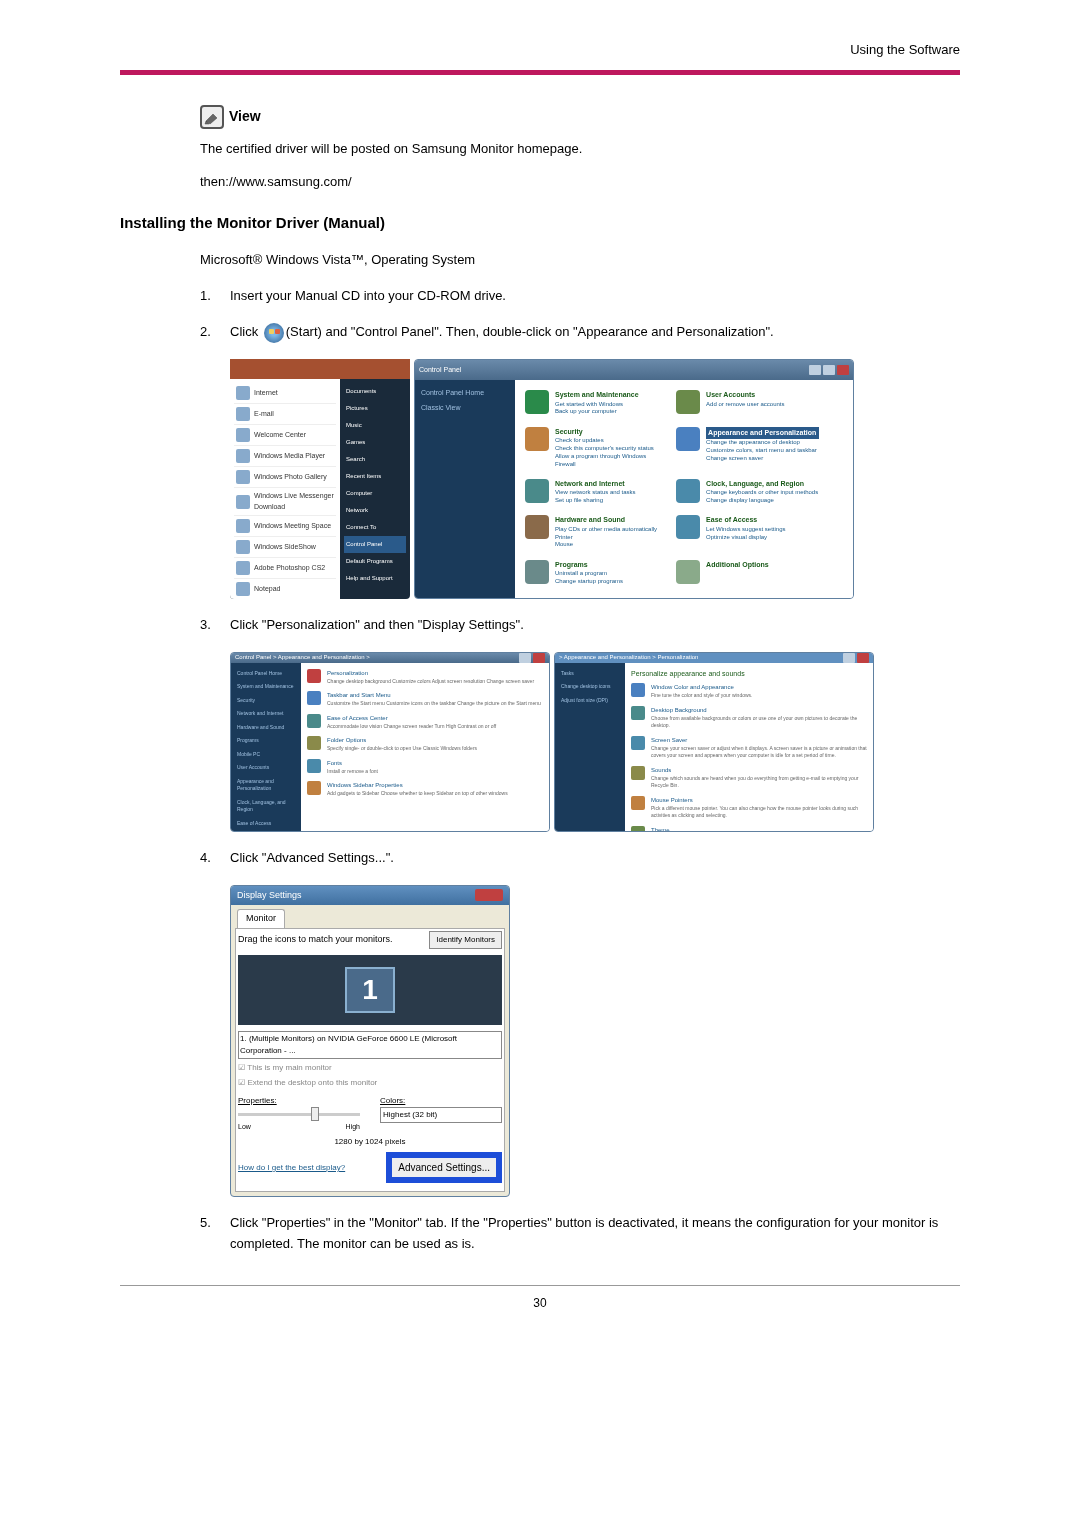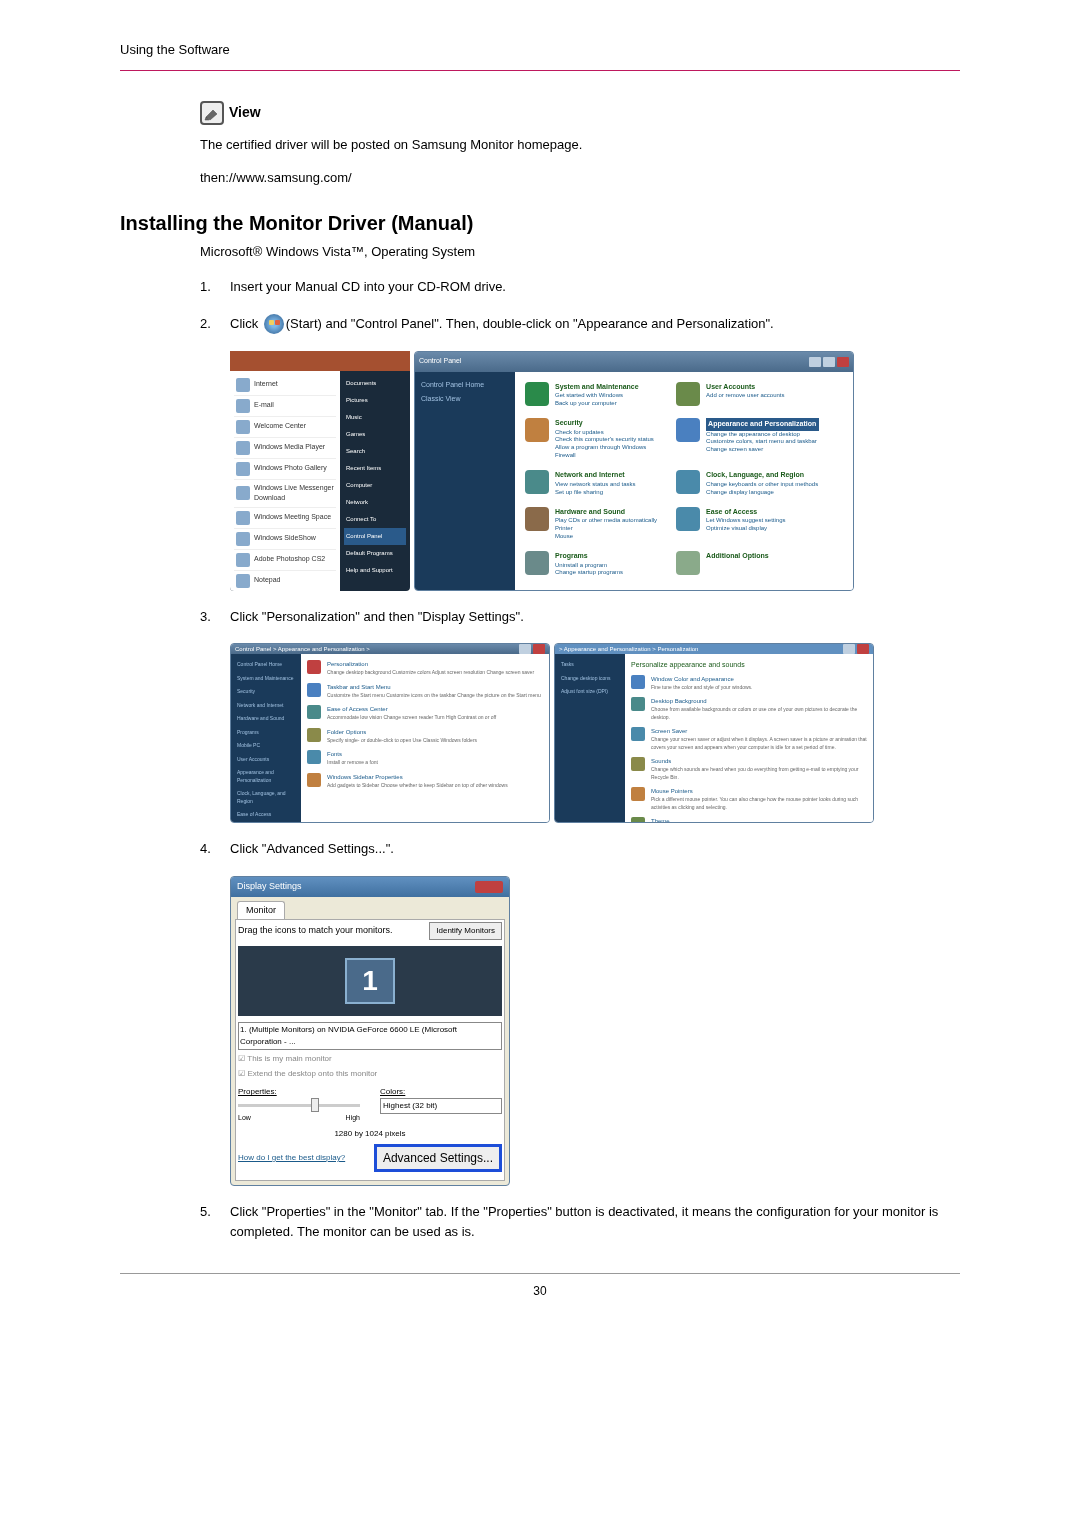--- a/index.html
+++ b/index.html
@@ -10,22 +10,22 @@
     body {
       font-family: Arial, sans-serif;
       font-size: 13px;
       line-height: 1.5;
       color: #000;
       background: #fff;
       width: 1080px;
       padding: 40px 120px;
     }
     .header {
-      text-align: left;
-      border-bottom: 1px solid #be185d;
+      text-align: right;
+      border-bottom: 5px solid #be185d;
       padding-bottom: 10px;
       margin-bottom: 30px;
       font-size: 13px;
     }
     .note-block {
       margin-left: 80px;
       margin-bottom: 20px;
     }
     .note-icon {
       display: inline-flex;
@@ -44,23 +44,23 @@
       justify-content: center;
     }
     .note-label {
       font-weight: bold;
       font-size: 14px;
     }
     .note-content p {
       margin-bottom: 14px;
     }
     .section-heading {
-      font-size: 20px;
+      font-size: 15px;
       font-weight: bold;
-      margin-bottom: 4px;
+      margin-bottom: 16px;
     }
     .sub-text {
       margin-left: 80px;
       margin-bottom: 16px;
     }
     .steps {
       margin-left: 80px;
       list-style: none;
       counter-reset: step;
     }
@@ -440,23 +440,23 @@
       font-size: 8px;
       background: #fff;
     }
     .ds-help-link {
       color: #1a5a8a;
       font-size: 8px;
       text-decoration: underline;
     }
     .ds-adv-btn {
       float: right;
-      border: 3px solid #1d4ed8;
+      border: 6px solid #1d4ed8;
       padding: 2px 6px;
-      font-size: 12px;
+      font-size: 10px;
       background: #eee;
     }
     .ds-footer {
       display: flex;
       justify-content: flex-end;
       gap: 4px;
       padding: 6px;
       background: #ece9d8;
     }
     .ds-footer button {

